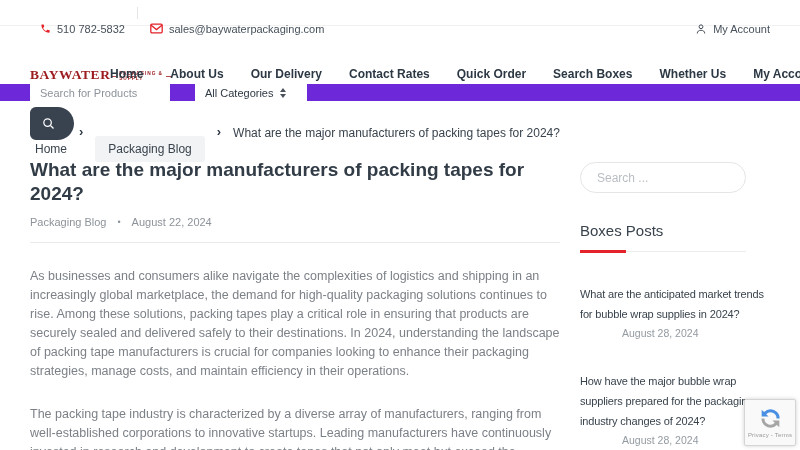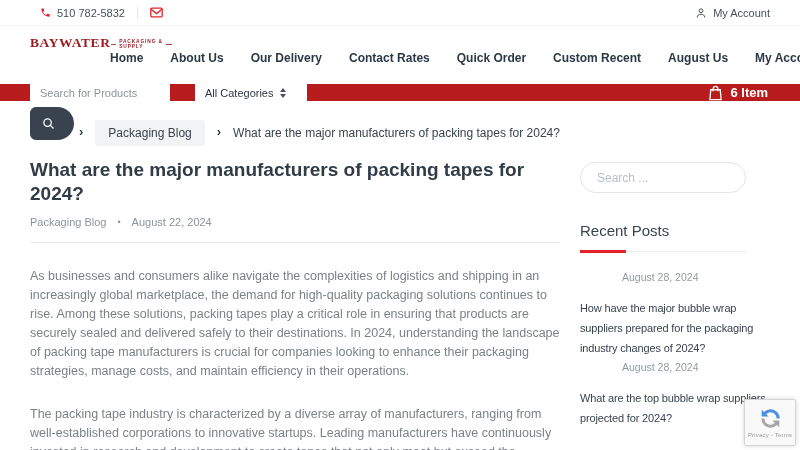--- a/index.html
+++ b/index.html
@@ -3,21 +3,21 @@
 <meta charset="utf-8">
 <style>
   * { box-sizing: border-box; margin: 0; padding: 0; }
   html, body { width: 800px; height: 450px; overflow: hidden; }
   body {
     font-family: "Liberation Sans", sans-serif;
     background: #fff;
     color: #39434d;
     position: relative;
   }
-  a { text-decoration: none; color: inherit; cursor: pointer; }
+  a { text-decoration: none; color: inherit; cursor: pointer; margin-top: 32px; }
 
   
   .topbar {
     height: 26px;
     display: flex; align-items: center; justify-content: space-between;
     padding: 0 30px 0 40px;
     border-bottom: 1px solid #f1f1f2;
     font-size: 11px; color: #46505a;
   }
   .topbar-left { display: flex; align-items: center; }
@@ -40,21 +40,21 @@
   .logo-tagline {
     display: flex; align-items: center; gap: 3px; margin-top: 2px;
     font-size: 4.8px; font-weight: bold; letter-spacing: 0.9px; color: #9c1c20;
   }
   .logo-tagline .dash { width: 9px; height: 1px; background: #b2474a; }
   .nav { display: flex; gap: 27px; align-items: center; height: 52px; margin-top: 4px; }
   .nav a { font-size: 12px; font-weight: bold; color: #2c3844; white-space: nowrap; }
 
   
   .redbar {
-    height: 17px; background: #b91c1c;
+    height: 17px; background: #6d28d9;
     display: flex; align-items: center;
     padding: 0 30px; gap: 25px;
   }
   .product-search {
     width: 140px; height: 23px; border: none; border-radius: 2px;
     padding: 0 10px; font-size: 11px; color: #444; outline: none;
     font-family: "Liberation Sans", sans-serif;
   }
   .product-search::placeholder { color: #8d939a; }
   .category-select {
@@ -150,20 +150,21 @@
       <span>510 782-5832</span>
     </a>
     <span class="tb-divider"></span>
     <a class="tb-item">
       <span class="icon">
         <svg width="13" height="11" viewBox="0 0 24 20" fill="none" stroke="#e4222a" stroke-width="2.4">
             <rect x="1.5" y="2" width="21" height="16" rx="2"></rect>
             <path d="M2 4l10 8L22 4"></path>
           </svg>
       </span>
+      <span>sales@baywaterpackaging.com</span>
     </a>
   </div>
   <a class="topbar-right">
     <span class="icon">
       <svg width="12" height="12" viewBox="0 0 24 24" fill="none" stroke="#46505a" stroke-width="2">
           <circle cx="12" cy="7.5" r="3.8"></circle>
           <path d="M4.5 21c0-4.2 3.3-6.5 7.5-6.5s7.5 2.3 7.5 6.5"></path>
         </svg>
     </span>
     <span>My Account</span>
@@ -199,22 +200,22 @@
       <span>PACKAGING &amp; SUPPLY</span>
       <span class="dash"></span>
     </div>
   </a>
   <nav class="nav">
     <a>Home</a>
     <a>About Us</a>
     <a>Our Delivery</a>
     <a>Contact Rates</a>
     <a>Quick Order</a>
-    <a>Custom Recent</a>
-    <a>August Us</a>
+    <a>Search Boxes</a>
+    <a>Whether Us</a>
     <a>My Account</a>
   </nav>
 </div>
 
 <div class="redbar">
   <input class="product-search" type="text" placeholder="Search for Products" style="">
   <div class="category-select">
     <span>All Categories</span>
     <span class="stepper">
       <span class="arr-up"></span>
@@ -259,24 +260,25 @@
       <span>August 22, 2024</span>
     </div>
     <hr class="content-divider">
     <p>As businesses and consumers alike navigate the complexities of logistics and shipping in an increasingly global marketplace, the demand for high-quality packaging solutions continues to rise. Among these solutions, packing tapes play a critical role in ensuring that products are securely sealed and delivered safely to their destinations. In 2024, understanding the landscape of packing tape manufacturers is crucial for companies looking to enhance their packaging strategies, manage costs, and maintain efficiency in their operations.</p>
     <p>The packing tape industry is characterized by a diverse array of manufacturers, ranging from well-established corporations to innovative startups. Leading manufacturers have continuously invested in research and development to create tapes that not only meet but exceed the evolving needs of their customers. Whether it's pressure-sensitive adhesive tapes, water-activated tapes, or eco-friendly options, the variety of packing tapes available in the market today reflects the dynamic demands of various industries. Furthermore, factors such as adhesive strength, durability, and sustainability are increasingly influencing consumer choices, prompting manufacturers to adapt their offerings accordingly.</p>
 
   </div>
 
   <aside class="sidebar">
     <input class="sidebar-search" type="text" placeholder="Search ..." style="">
-    <h3 class="recent-title">Recent Posts</h3>
+    <h3 class="recent-title">Boxes Posts</h3>
     <div class="posts-divider"></div>
 
     <div class="post">
+      <a class="post-title">What are the anticipated market trends for bubble wrap supplies in 2024?</a>
       <div class="post-date">August 28, 2024</div>
     </div>
     <div class="post">
       <a class="post-title">How have the major bubble wrap suppliers prepared for the packaging industry changes of 2024?</a>
       <div class="post-date">August 28, 2024</div>
     </div>
     <div class="post">
       <a class="post-title">What are the top bubble wrap suppliers projected for 2024?</a>
 
     </div>

